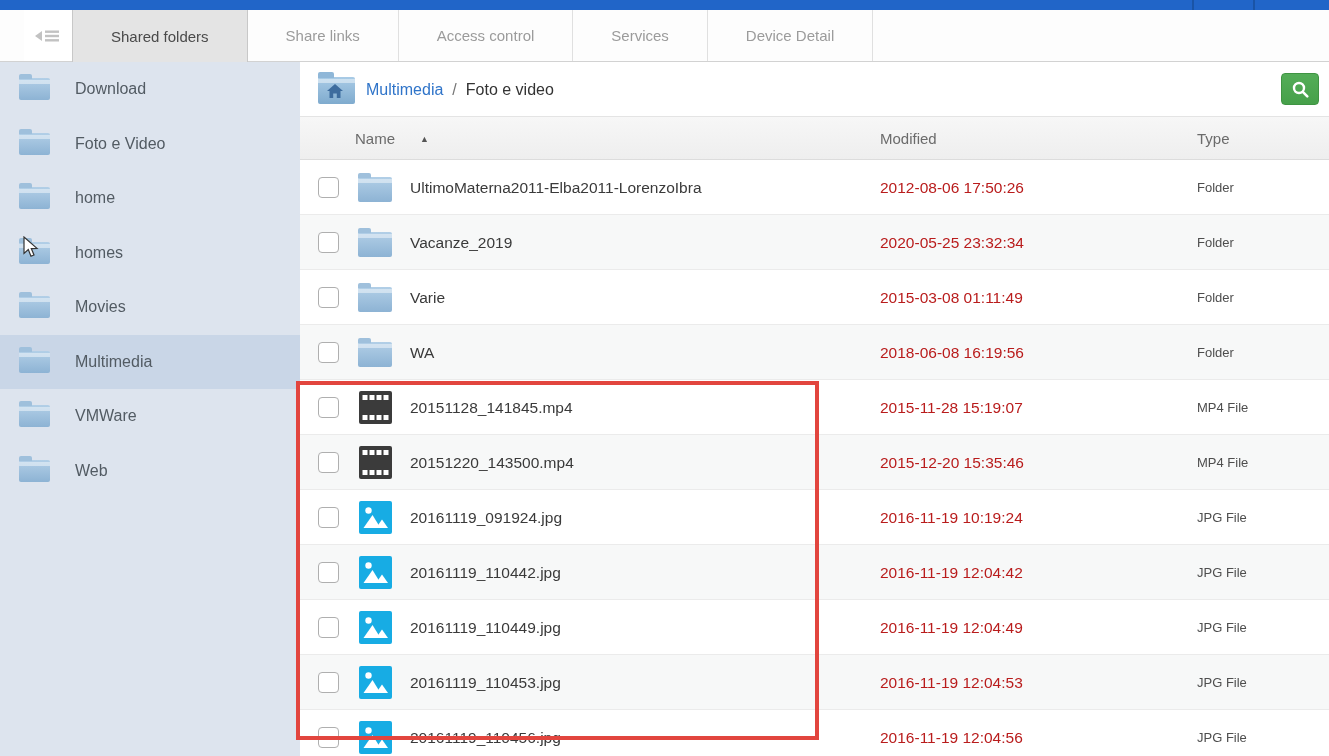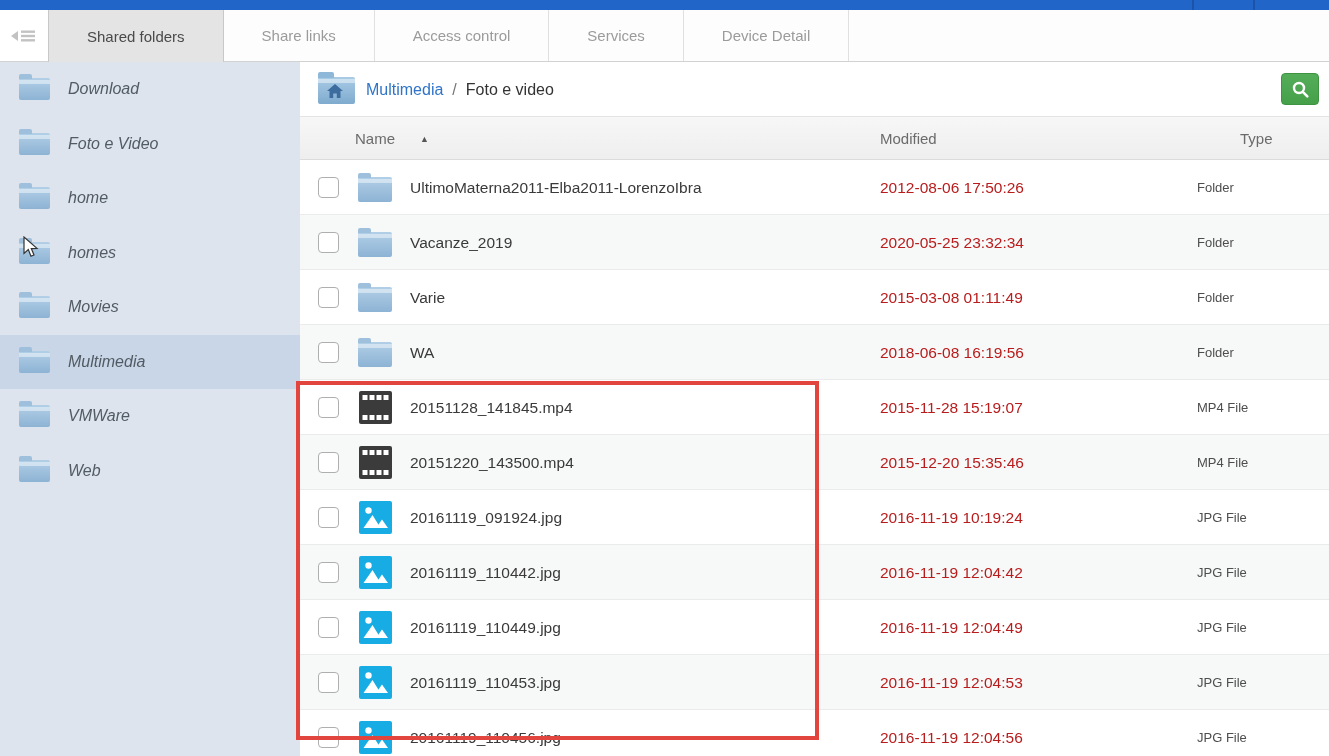--- a/index.html
+++ b/index.html
@@ -6,32 +6,32 @@
   html,body { background:#fff; }
   body { font-family:"Liberation Sans","DejaVu Sans",sans-serif; }
   .screen { position:relative; width:1329px; height:756px; overflow:hidden; background:#fff; }
 
   
   .topbar { position:absolute; left:0; top:0; width:100%; height:10px; background:#2165c8; }
   .topbar-sep { position:absolute; top:0; width:2px; height:10px; background:#1a54a6; }
 
   
   .tabbar { position:absolute; left:0; top:10px; width:100%; height:52px; background:#fdfdfd;
-            border-bottom:1px solid #d2d2d2; display:flex; align-items:stretch; }
+            border-bottom:1px solid #d2d2d2; display:flex; align-items:stretch;padding-left:24px; }
   .collapse-btn { width:48px; display:flex; align-items:center; justify-content:center; background:#fff; }
   .tab { display:flex; align-items:center; padding:0 38px; font-size:15px; color:#9b9b9b;
          border-right:1px solid #e0e0e0; background:transparent; white-space:nowrap; }
   .tab.active { background:#e4e4e4; color:#4a4a4a; border-left:1px solid #c8c8c8;
                 border-right:1px solid #c8c8c8; margin-bottom:-1px; }
 
   
   .sidebar { position:absolute; left:0; top:62px; width:300px; height:694px; background:#dde4ee; }
   .side-item { height:54.5px; display:flex; align-items:center; padding-left:19px; cursor:default; }
   .side-item.selected { background:#c9d6e7; }
-  .side-label { margin-left:18px; font-size:16px; color:#525b63;font-style:italic; }
+  .side-label { margin-left:25px; font-size:16px; color:#525b63; }
 
   
   .folder { position:relative; width:31px; height:22px; border-radius:2px;
             background:linear-gradient(180deg,#b2cfe7 0%,#8db3d4 100%); flex:0 0 auto; }
   .folder::before { content:""; position:absolute; top:-4px; left:0; width:13px; height:5px;
             border-radius:2px 2px 0 0; background:#9fc0dc; }
   .folder::after { content:""; position:absolute; top:2px; left:0; width:100%; height:4px;
             background:rgba(255,255,255,.45); }
 
   
@@ -50,21 +50,21 @@
   .search-btn { position:absolute; right:10px; top:11px; width:38px; height:32px; border-radius:4px;
                 background:linear-gradient(180deg,#54ad58 0%,#46a04a 100%); border:1px solid #3f9443;
                 display:flex; align-items:center; justify-content:center; cursor:pointer; }
 
   
   .thead { position:relative; height:43px; background:linear-gradient(180deg,#f7f7f7,#eeeeee);
            border-bottom:1px solid #dcdcdc; font-size:15px; color:#6b6b6b; }
   .th { position:absolute; top:0; height:43px; display:flex; align-items:center; }
   .th-name { left:55px;gap:19px; }
   .th-mod  { left:580px; }
-  .th-type { left:897px;margin-left:43px; }
+  .th-type { left:897px; }
   .sort-glyph { font-size:9px; color:#555; margin-left:6px; }
 
   
   .rows { position:relative; }
   .file-row { position:relative; height:55px; border-bottom:1px solid #ebebeb; background:#fff; }
   .file-row:nth-child(even) { background:#f7f8f8; }
   .cbx { position:absolute; left:18px; top:17px; width:21px; height:21px; background:#fff;
          border:1.5px solid #afafaf; border-radius:4px; cursor:pointer; }
   .row-folder { position:absolute; left:58px; top:17px; width:34px; height:25px; }
   .file-ic { position:absolute; left:59px; top:11px; }

